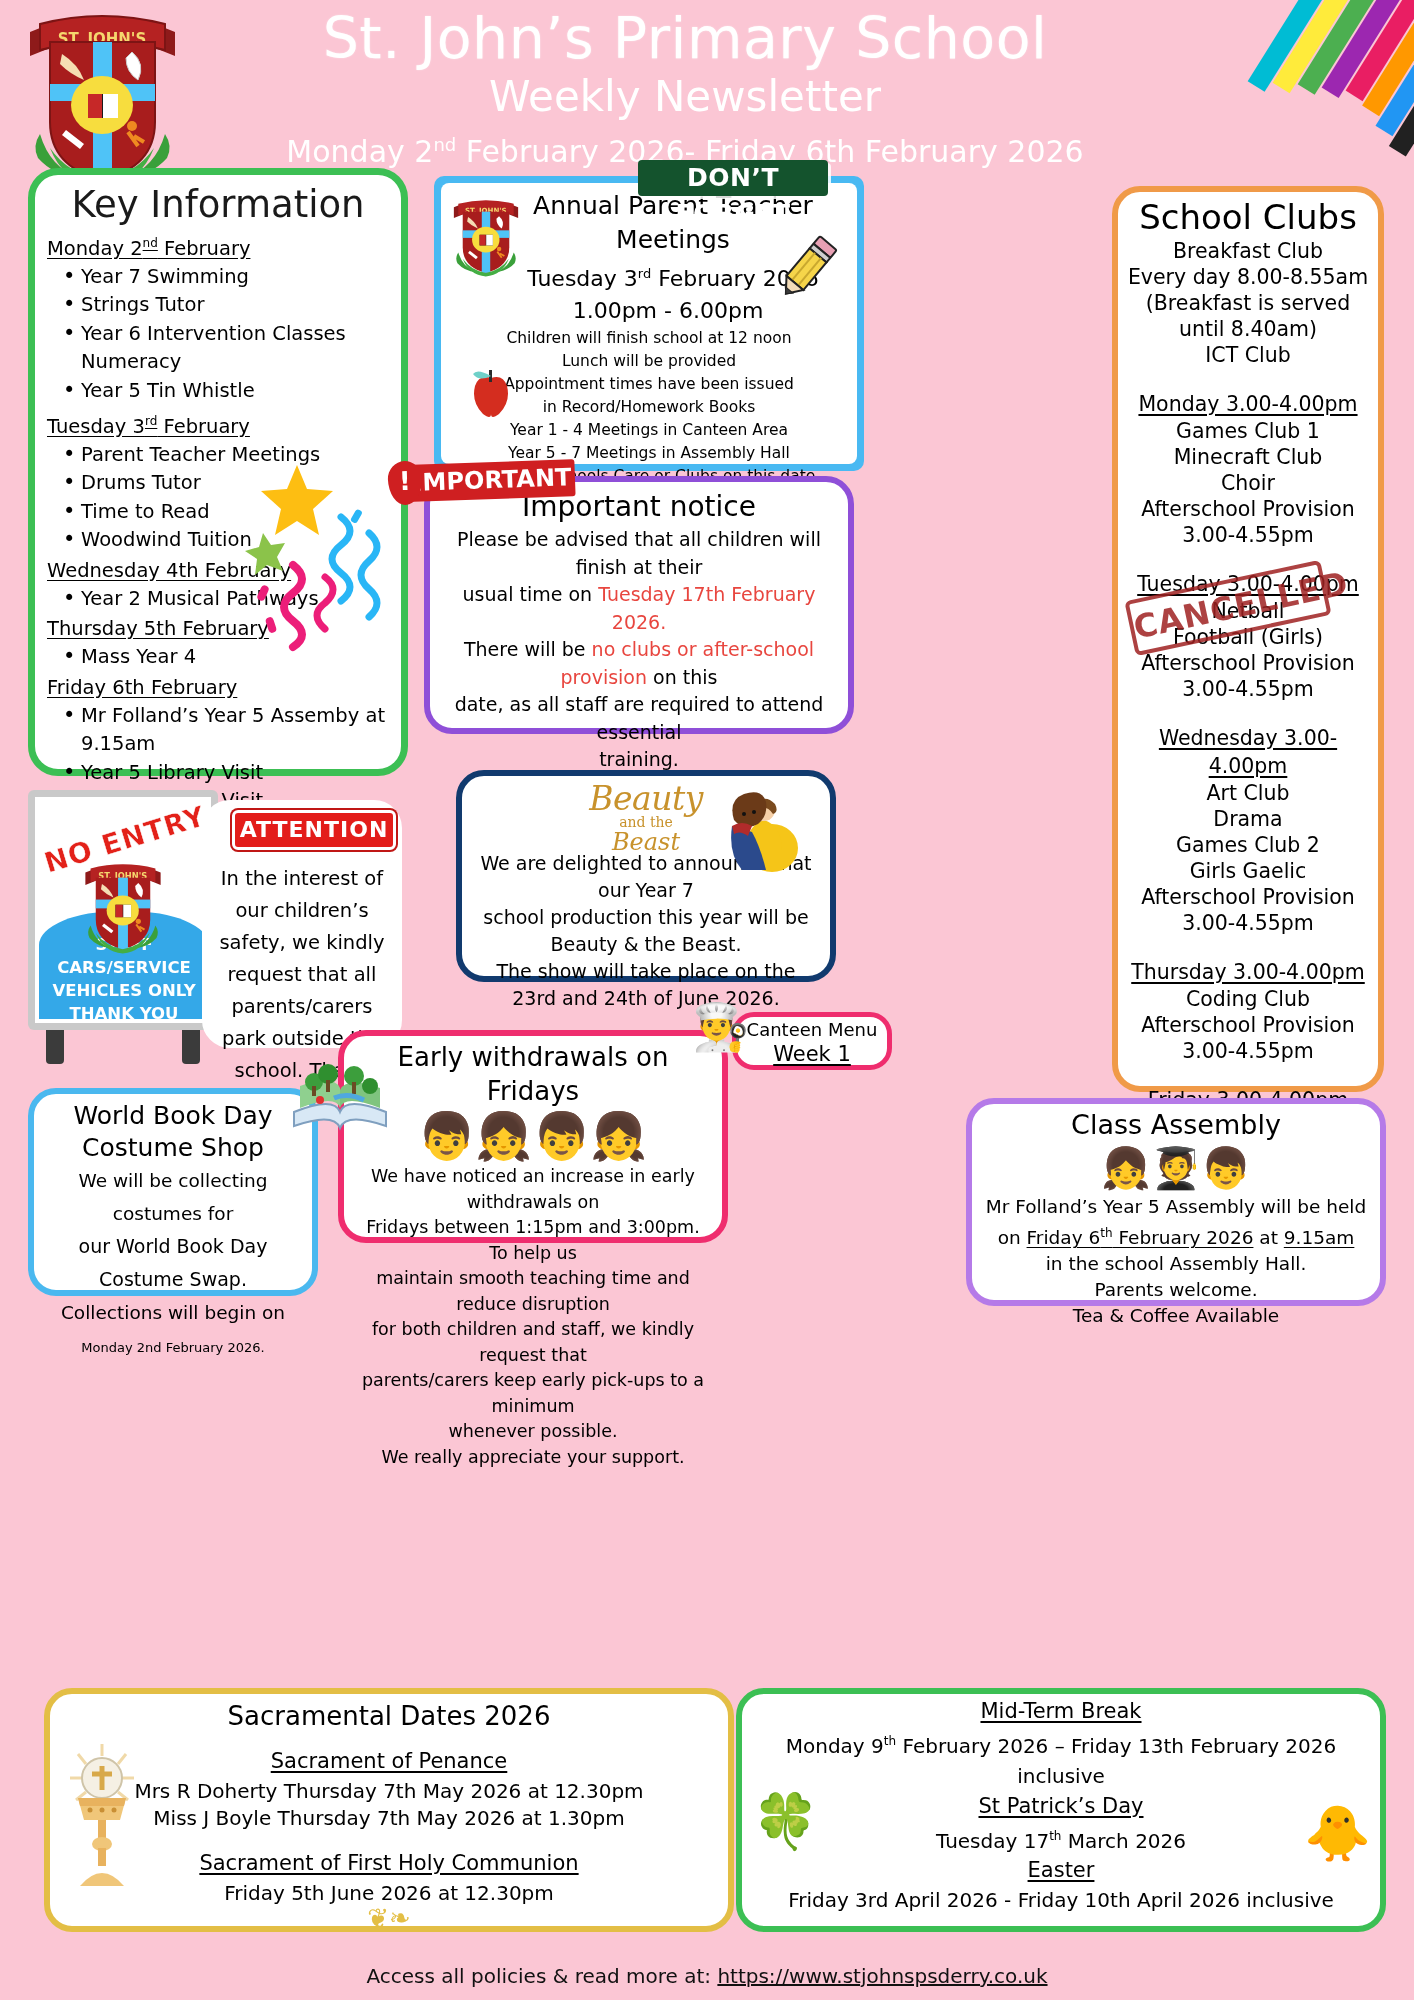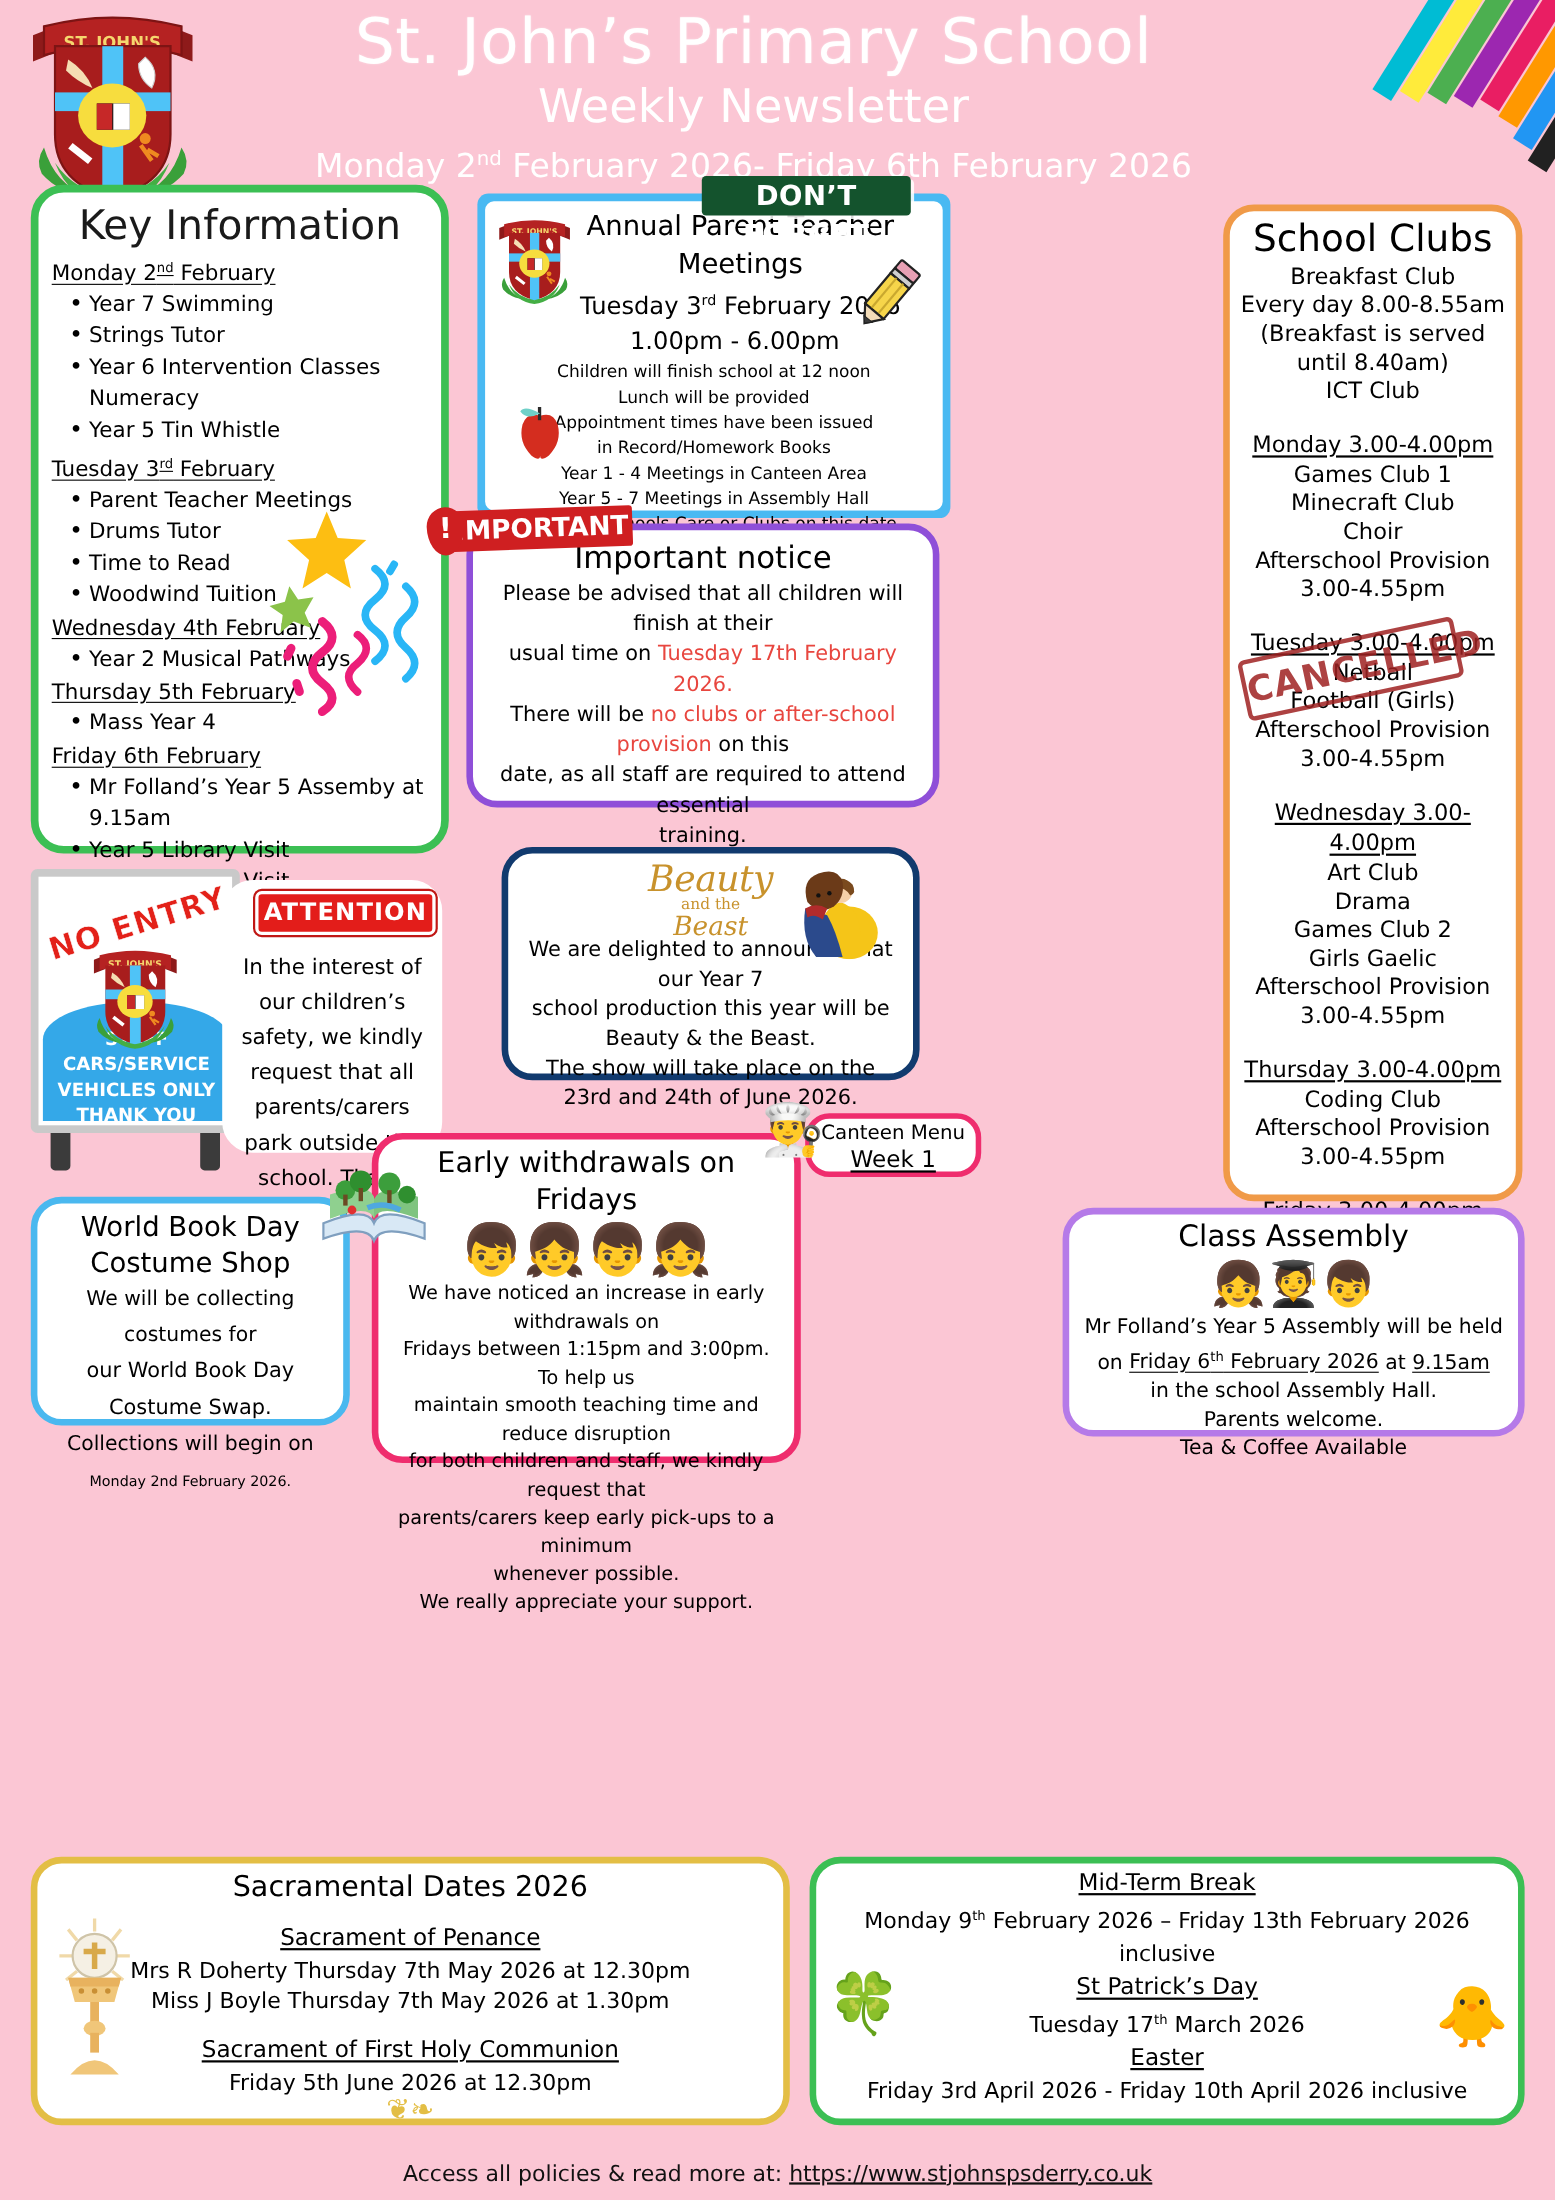--- a/index.html
+++ b/index.html
@@ -218,21 +218,21 @@
   
   #wbd {
     left: 28px; top: 1088px; width: 290px; height: 208px;
     border: 6px solid #4ab8ef; border-radius: 28px; padding: 6px 10px;
   }
   #wbd .card-title { font-size: 25px; line-height: 32px; }
   #wbd p { font-size: 18.5px; line-height: 33px; text-align: center; margin-top: 6px; }
 
   
   #early {
-    left: 338px; top: 1030px; width: 390px; height: 300px;
+    left: 338px; top: 1030px; width: 390px; height: 213px;
     border: 6px solid #ef2d6e; border-radius: 28px; padding: 4px 12px;
   }
   #early .card-title { font-size: 26px; line-height: 34px; }
   #early .kids { text-align:center; height: 56px; font-size: 46px; line-height: 56px; }
   #early p { font-size: 17.5px; line-height: 25.5px; text-align: center; }
   .book3d { position: absolute; left: -60px; top: 6px; width: 110px; height: 100px; }
 
   
   #canteen {
     left: 732px; top: 1012px; width: 160px; height: 58px;
@@ -251,21 +251,21 @@
     border: 6px solid #b57ae8; border-radius: 28px; padding: 4px 12px;
   }
   #assembly .card-title { font-size: 27px; line-height: 34px; }
   #assembly .kids3 { text-align:center; height: 52px; font-size: 40px; line-height: 52px; }
   #assembly p { font-size: 18.5px; line-height: 26px; text-align: center; }
   .u { text-decoration: underline; text-underline-offset: 3px; }
   .u sup { font-size: 12px; }
 
   
   #sacra {
-    left: 28px; top: 1688px; width: 690px; height: 244px;
+    left: 44px; top: 1688px; width: 690px; height: 244px;
     border: 6px solid #e3be45; border-radius: 28px; padding: 4px 10px;
   }
   #sacra .card-title { font-size: 26px; line-height: 36px; }
   #sacra .hdr { font-size: 21px; line-height: 34px; text-align:center; text-decoration: underline; text-underline-offset: 3px; }
   #sacra .line { font-size: 20px; line-height: 27px; text-align:center; }
   #sacra .chalice { position:absolute; left: 14px; top: 46px; width: 76px; height: 150px; }
   #sacra .flourish { text-align:center; color:#e3be45; font-size: 26px; line-height: 22px; }
 
   
   #closures {

